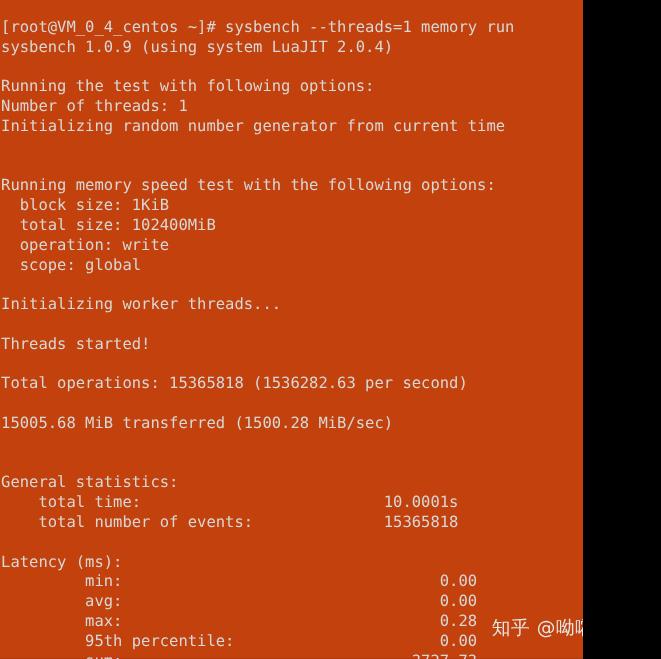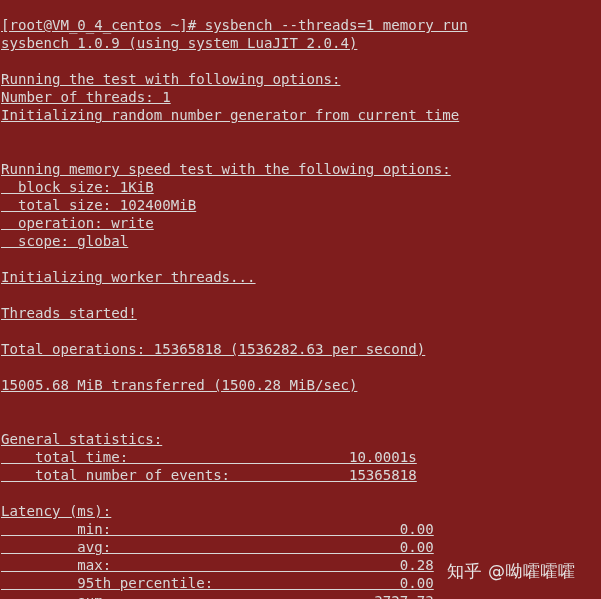--- a/index.html
+++ b/index.html
@@ -10,28 +10,27 @@
   }
   body {
     width: 601px;
     height: 599px;
     overflow: hidden;
     font-family: "DejaVu Sans Mono", "Liberation Mono", monospace;
   }
 
   .terminal {
     position: relative;
-    width: 601px;
+    width: 530px;
     height: 599px;
-    background: #7f1d1d;
+    background: #c2410c;
     color: #d8d8d8;
     box-sizing: border-box;
     padding: 2px 0 0 0;
     overflow: hidden;
-    text-decoration: underline;
   }
 
   .term-screen {
     font-family: "DejaVu Sans Mono", "Liberation Mono", monospace;
     font-size: 14.1px;
     line-height: 18px;
     letter-spacing: 0px;
     white-space: pre;
     color: #d8d8d8;
     padding-left: 1px;

